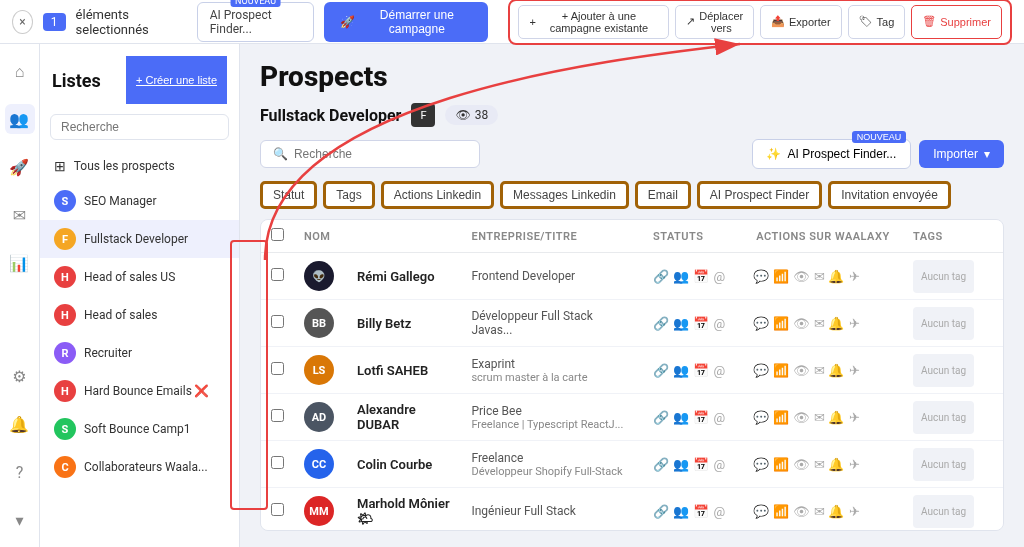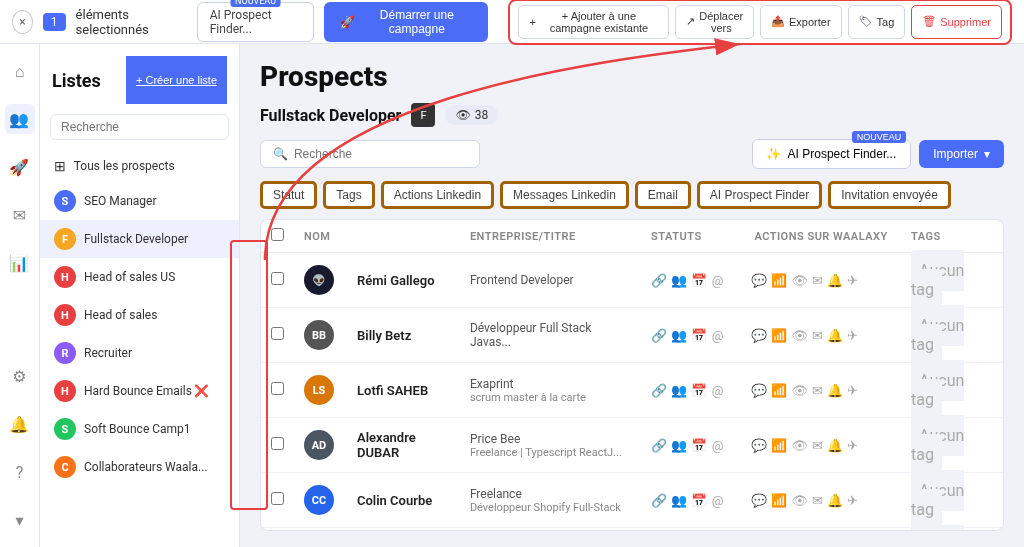--- a/index.html
+++ b/index.html
@@ -78,21 +78,21 @@
     .company-col { min-width: 180px; }
     .status-col { min-width: 100px; }
     .actions-col { min-width: 160px; text-align: center; }
     .tags-col { min-width: 100px; }
 
     .prospect-name { display: flex; align-items: center; gap: 8px; }
     .avatar { width: 30px; height: 30px; border-radius: 50%; overflow: hidden; flex-shrink: 0; display: flex; align-items: center; justify-content: center; font-size: 11px; font-weight: 700; color: #fff; }
     .prospect-name-text { font-size: 13px; font-weight: 600; color: #222; padding-left: 15px; }
     .company-text { font-size: 12px; color: #555; }
     .company-sub { font-size: 11px; color: #888; }
-    .tag-badge { background: #f0f2f7; border-radius: 4px; padding: 11px 8px; font-size: 16px; color: #aaa; }
+    .tag-badge { background: #f0f2f7; border-radius: 4px; padding: 11px 8px; font-size: 10px; color: #aaa; }
 
     
     .action-icons { display: flex; gap: 4px; align-items: center; }
     .act-icon { font-size: 13px; color: #aaa; cursor: pointer; }
 
     
     .arrow-overlay {
       position: fixed; top: 0; left: 0; pointer-events: none; z-index: 200;
     }
   </style>

